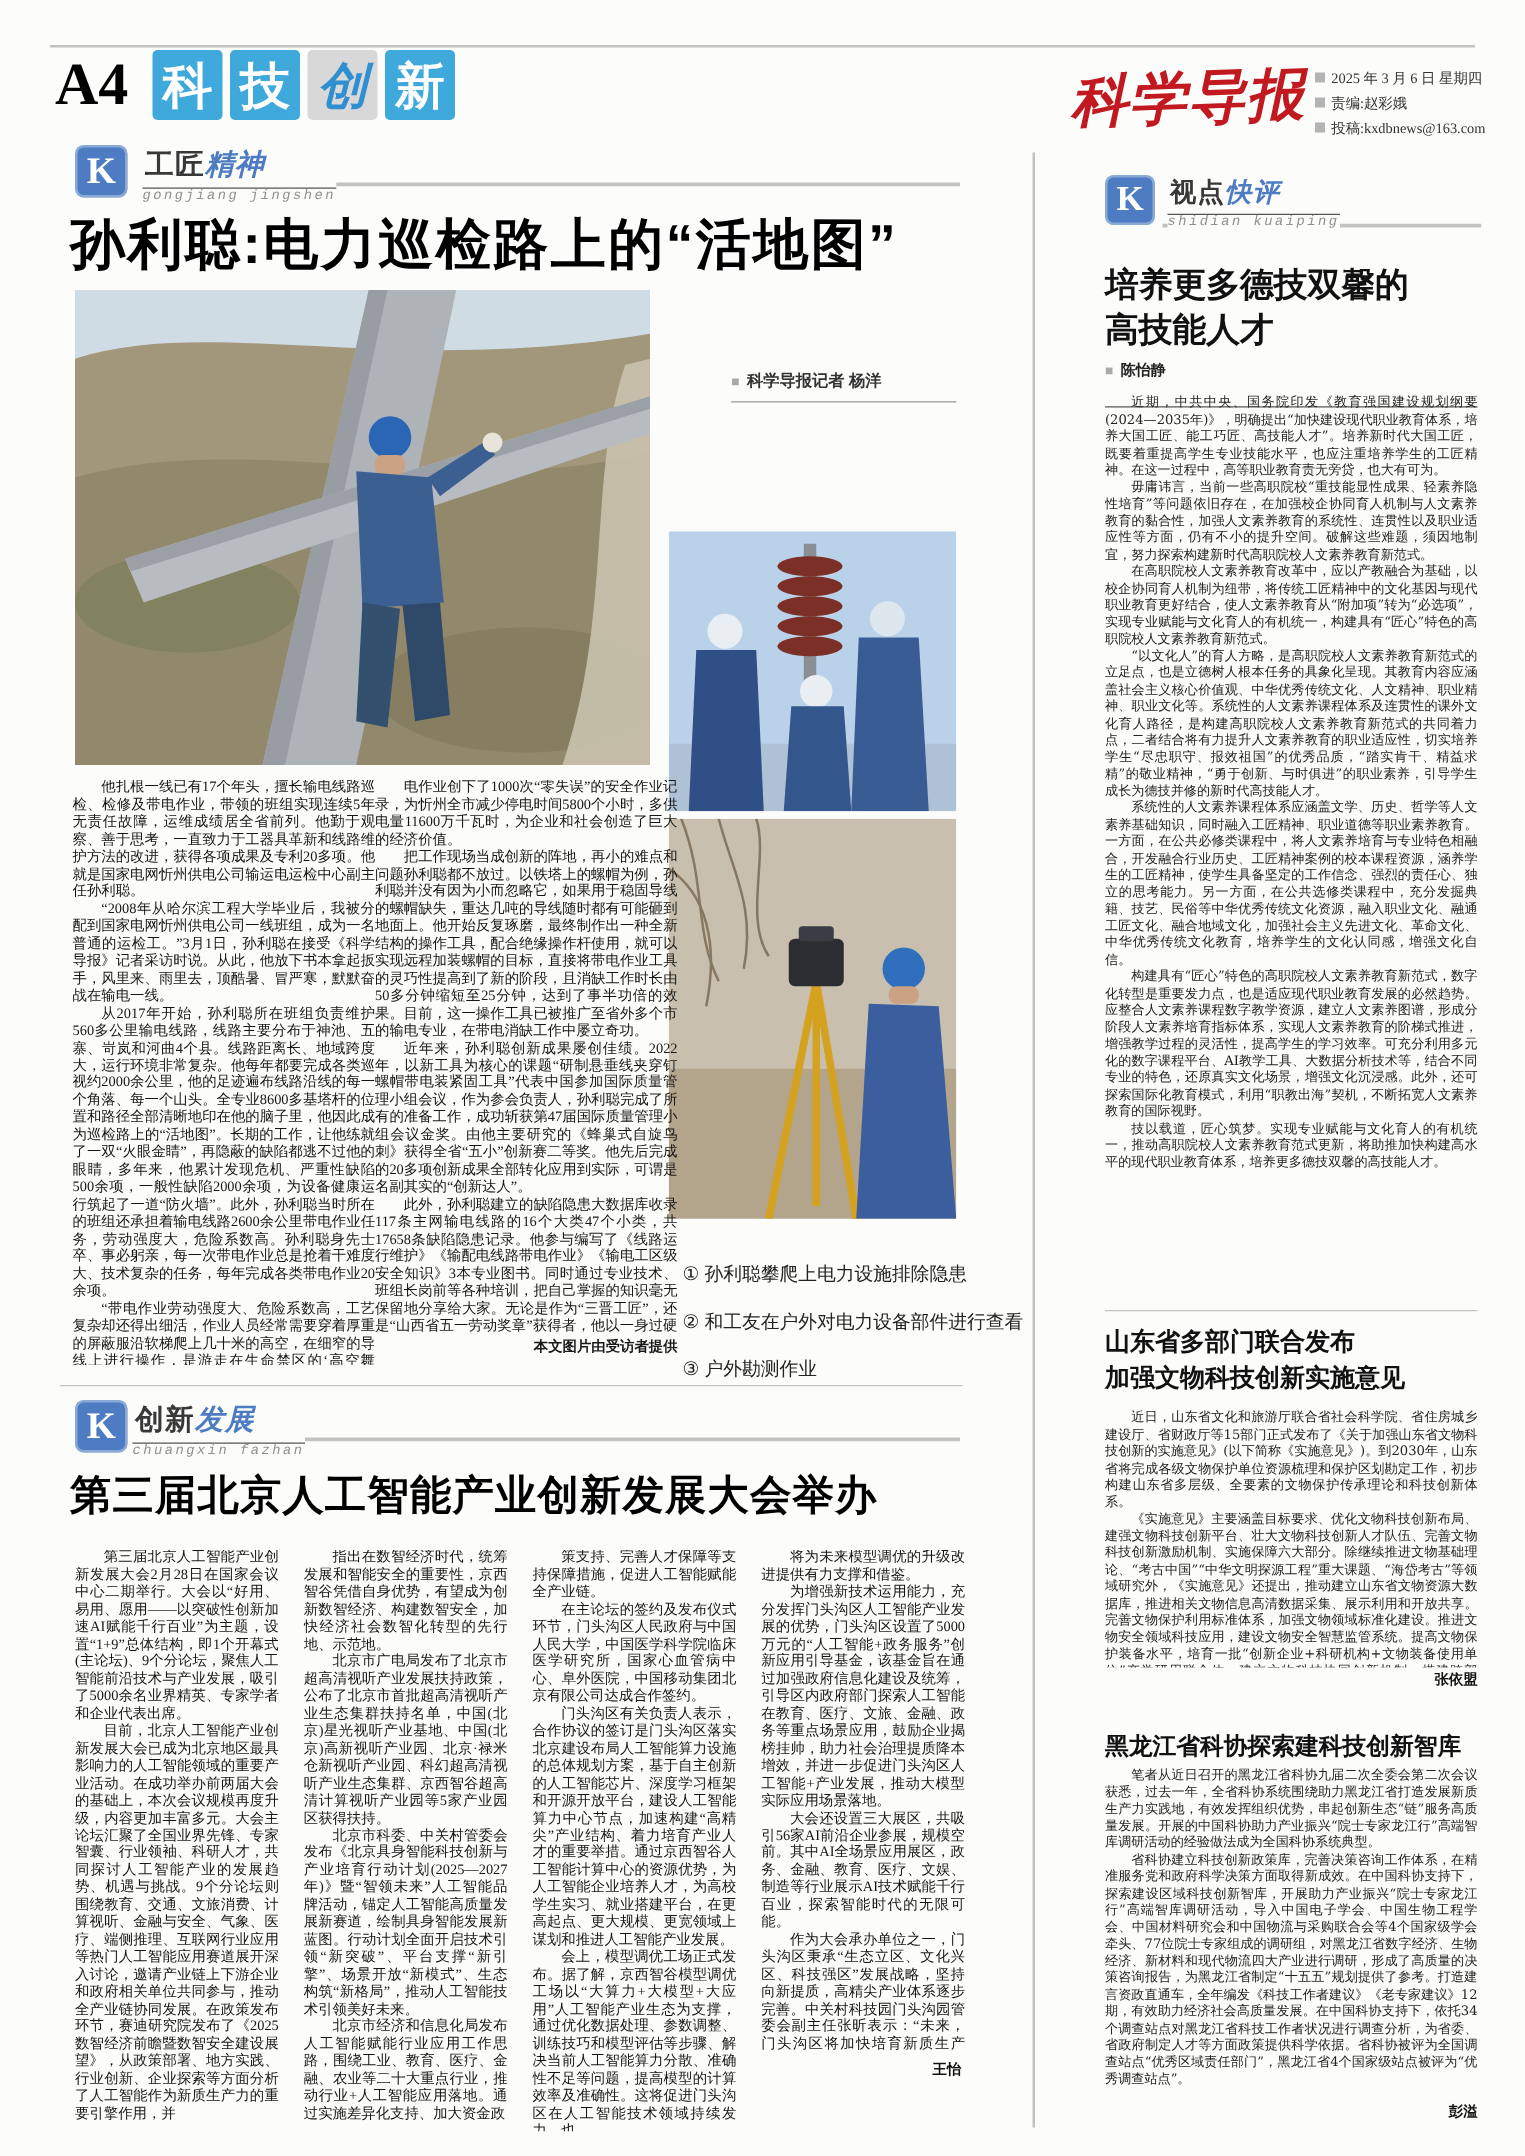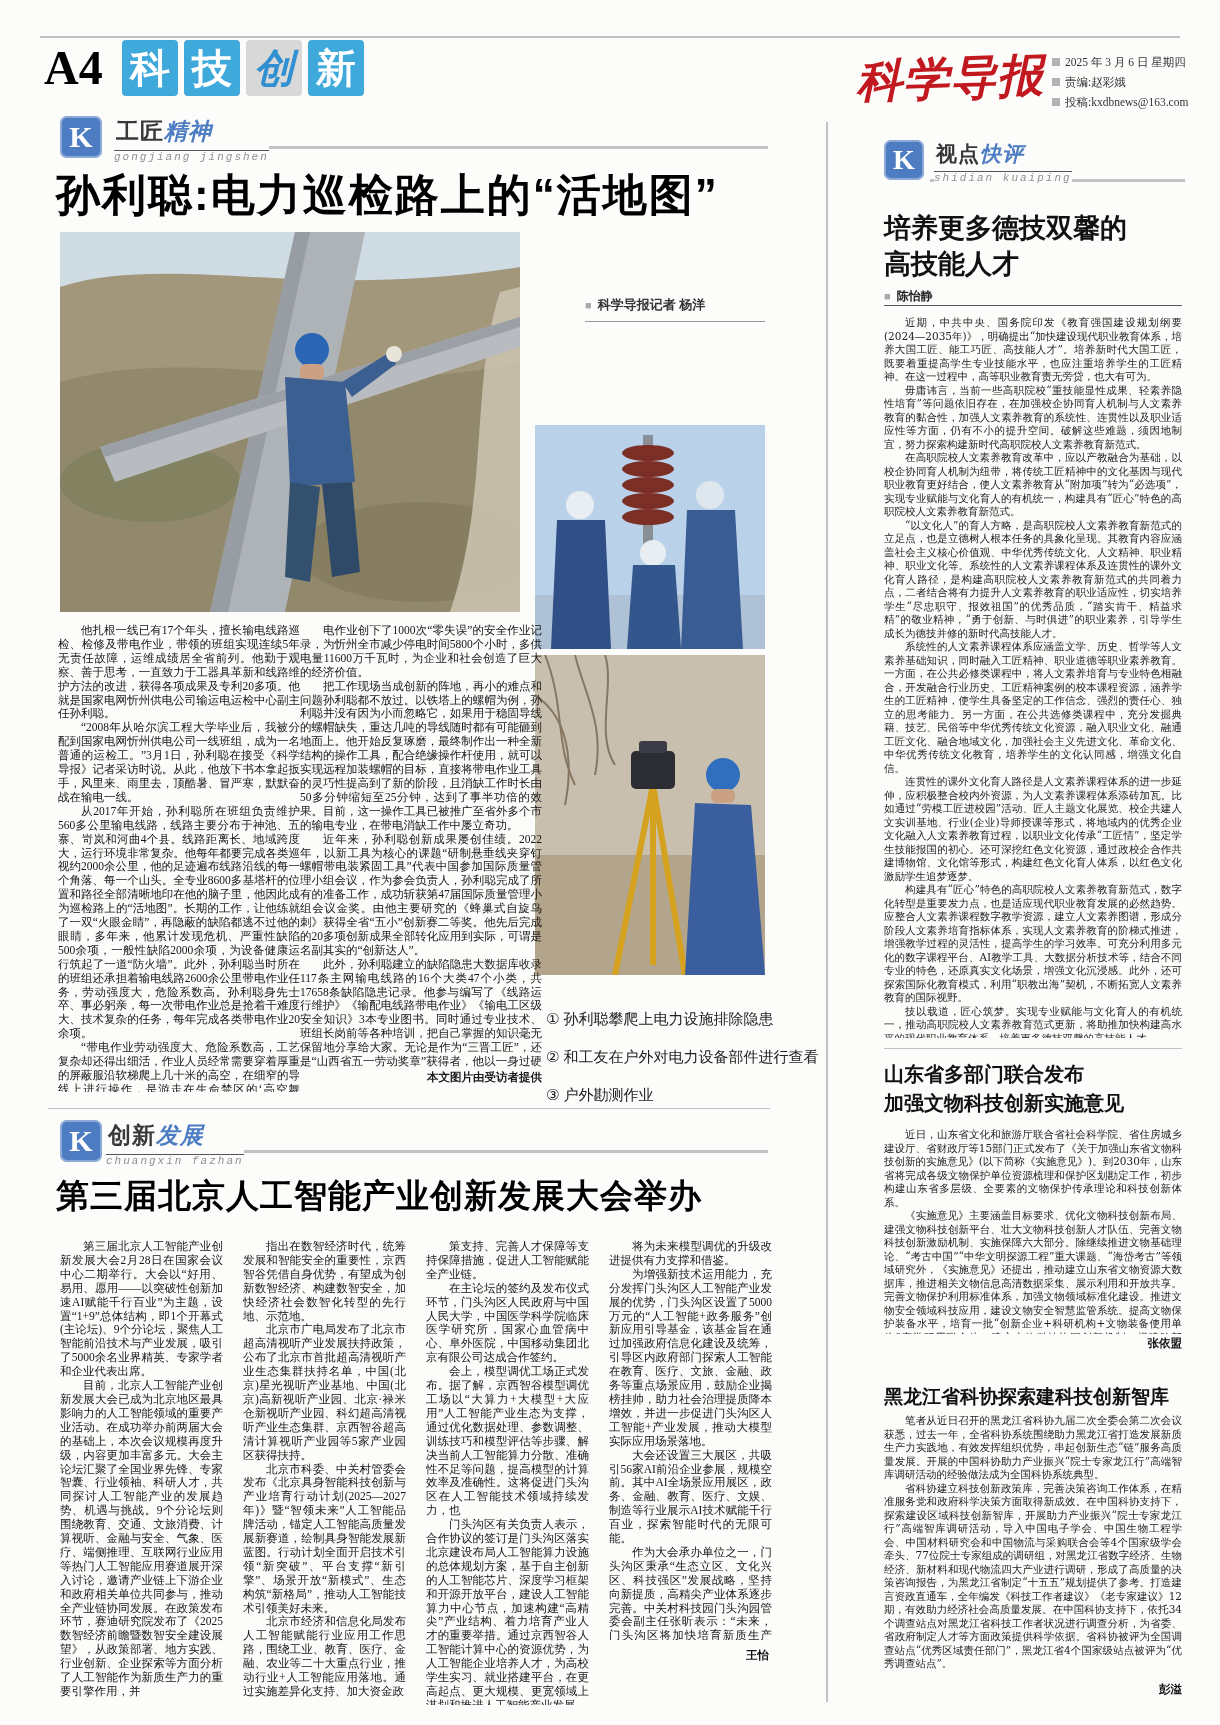--- a/index.html
+++ b/index.html
@@ -182,22 +182,22 @@
   </div>
 <div class="abs bodycol" style="left:243px;top:1240px;width:163px;height:465px">
     <p>指出在数智经济时代，统筹发展和智能安全的重要性，京西智谷凭借自身优势，有望成为创新数智经济、构建数智安全，加快经济社会数智化转型的先行地、示范地。</p>
     <p>北京市广电局发布了北京市超高清视听产业发展扶持政策，公布了北京市首批超高清视听产业生态集群扶持名单，中国(北京)星光视听产业基地、中国(北京)高新视听产业园、北京·禄米仓新视听产业园、科幻超高清视听产业生态集群、京西智谷超高清计算视听产业园等5家产业园区获得扶持。</p>
     <p>北京市科委、中关村管委会发布《北京具身智能科技创新与产业培育行动计划(2025—2027年)》暨“智领未来”人工智能品牌活动，锚定人工智能高质量发展新赛道，绘制具身智能发展新蓝图。行动计划全面开启技术引领“新突破”、平台支撑“新引擎”、场景开放“新模式”、生态构筑“新格局”，推动人工智能技术引领美好未来。</p>
     <p>北京市经济和信息化局发布人工智能赋能行业应用工作思路，围绕工业、教育、医疗、金融、农业等二十大重点行业，推动行业+人工智能应用落地。通过实施差异化支持、加大资金政</p>
   </div>
 <div class="abs bodycol" style="left:426px;top:1240px;width:163px;height:465px">
     <p>策支持、完善人才保障等支持保障措施，促进人工智能赋能全产业链。</p>
     <p>在主论坛的签约及发布仪式环节，门头沟区人民政府与中国人民大学，中国医学科学院临床医学研究所，国家心血管病中心、阜外医院，中国移动集团北京有限公司达成合作签约。</p>
+    <p>门头沟区有关负责人表示，合作协议的签订是门头沟区落实北京建设布局人工智能算力设施的总体规划方案，基于自主创新的人工智能芯片、深度学习框架和开源开放平台，建设人工智能算力中心节点，加速构建“高精尖”产业结构、着力培育产业人才的重要举措。通过京西智谷人工智能计算中心的资源优势，为人工智能企业培养人才，为高校学生实习、就业搭建平台，在更高起点、更大规模、更宽领域上谋划和推进人工智能产业发展。</p>
     <p>会上，模型调优工场正式发布。据了解，京西智谷模型调优工场以“大算力+大模型+大应用”人工智能产业生态为支撑，通过优化数据处理、参数调整、训练技巧和模型评估等步骤、解决当前人工智能算力分散、准确性不足等问题，提高模型的计算效率及准确性。这将促进门头沟区在人工智能技术领域持续发力，也</p>
-    <p>门头沟区有关负责人表示，合作协议的签订是门头沟区落实北京建设布局人工智能算力设施的总体规划方案，基于自主创新的人工智能芯片、深度学习框架和开源开放平台，建设人工智能算力中心节点，加速构建“高精尖”产业结构、着力培育产业人才的重要举措。通过京西智谷人工智能计算中心的资源优势，为人工智能企业培养人才，为高校学生实习、就业搭建平台，在更高起点、更大规模、更宽领域上谋划和推进人工智能产业发展。</p>
   </div>
 <div class="abs bodycol" style="left:609px;top:1240px;width:163px;height:400px">
     <p>将为未来模型调优的升级改进提供有力支撑和借鉴。</p>
     <p>为增强新技术运用能力，充分发挥门头沟区人工智能产业发展的优势，门头沟区设置了5000万元的“人工智能+政务服务”创新应用引导基金，该基金旨在通过加强政府信息化建设及统筹，引导区内政府部门探索人工智能在教育、医疗、文旅、金融、政务等重点场景应用，鼓励企业揭榜挂帅，助力社会治理提质降本增效，并进一步促进门头沟区人工智能+产业发展，推动大模型实际应用场景落地。</p>
     <p>大会还设置三大展区，共吸引56家AI前沿企业参展，规模空前。其中AI全场景应用展区，政务、金融、教育、医疗、文娱、制造等行业展示AI技术赋能千行百业，探索智能时代的无限可能。</p>
     <p>作为大会承办单位之一，门头沟区秉承“生态立区、文化兴区、科技强区”发展战略，坚持向新提质，高精尖产业体系逐步完善。中关村科技园门头沟园管委会副主任张昕表示：“未来，门头沟区将加快培育新质生产力，构建专精特新产业集群，全力放大人工智能产业优势。”</p>
   </div>
 <div class="abs signoff" style="left:609px;top:1648px;width:160px">王怡</div>
 
 <div class="abs rule" style="left:930px;top:179px;width:255px;height:3px"></div>
@@ -207,31 +207,30 @@
     <div class="badge-title" style="font-size:21px"><span>视点</span><span class="script">快评</span></div>
     <div class="pinyin">shidian kuaiping</div>
   </div>
 </div>
 
 <div class="abs hl-sans" style="left:884px;top:210px;font-size:27px;line-height:36px">
   <div>培养更多德技双馨的</div>
   <div>高技能人才</div>
 </div>
 
-<div class="abs" style="left:884px;top:288px;width:298px;border-bottom:1px solid #555;padding-bottom:0;font-family:'Liberation Sans',sans-serif;font-weight:bold;font-size:12px;color:#222">
+<div class="abs" style="left:884px;top:288px;width:298px;border-bottom:1px solid #555;padding-bottom:20px;font-family:'Liberation Sans',sans-serif;font-weight:bold;font-size:12px;color:#222">
   <span class="bullet">■</span><span>陈怡静</span>
 </div>
 
 <div class="abs smallbody" style="left:884px;top:316px;width:298px;height:722px">
     <p>近期，中共中央、国务院印发《教育强国建设规划纲要(2024—2035年)》，明确提出“加快建设现代职业教育体系，培养大国工匠、能工巧匠、高技能人才”。培养新时代大国工匠，既要着重提高学生专业技能水平，也应注重培养学生的工匠精神。在这一过程中，高等职业教育责无旁贷，也大有可为。</p>
     <p>毋庸讳言，当前一些高职院校“重技能显性成果、轻素养隐性培育”等问题依旧存在，在加强校企协同育人机制与人文素养教育的黏合性，加强人文素养教育的系统性、连贯性以及职业适应性等方面，仍有不小的提升空间。破解这些难题，须因地制宜，努力探索构建新时代高职院校人文素养教育新范式。</p>
     <p>在高职院校人文素养教育改革中，应以产教融合为基础，以校企协同育人机制为纽带，将传统工匠精神中的文化基因与现代职业教育更好结合，使人文素养教育从“附加项”转为“必选项”，实现专业赋能与文化育人的有机统一，构建具有“匠心”特色的高职院校人文素养教育新范式。</p>
     <p>“以文化人”的育人方略，是高职院校人文素养教育新范式的立足点，也是立德树人根本任务的具象化呈现。其教育内容应涵盖社会主义核心价值观、中华优秀传统文化、人文精神、职业精神、职业文化等。系统性的人文素养课程体系及连贯性的课外文化育人路径，是构建高职院校人文素养教育新范式的共同着力点，二者结合将有力提升人文素养教育的职业适应性，切实培养学生“尽忠职守、报效祖国”的优秀品质，“踏实肯干、精益求精”的敬业精神，“勇于创新、与时俱进”的职业素养，引导学生成长为德技并修的新时代高技能人才。</p>
     <p>系统性的人文素养课程体系应涵盖文学、历史、哲学等人文素养基础知识，同时融入工匠精神、职业道德等职业素养教育。一方面，在公共必修类课程中，将人文素养培育与专业特色相融合，开发融合行业历史、工匠精神案例的校本课程资源，涵养学生的工匠精神，使学生具备坚定的工作信念、强烈的责任心、独立的思考能力。另一方面，在公共选修类课程中，充分发掘典籍、技艺、民俗等中华优秀传统文化资源，融入职业文化、融通工匠文化、融合地域文化，加强社会主义先进文化、革命文化、中华优秀传统文化教育，培养学生的文化认同感，增强文化自信。</p>
-    <p>连贯性的课外文化育人路径是人文素养课程体系的进一步延伸，应积极整合校内外资源，为人文素养课程体系添砖加瓦。比如通过“劳模工匠进校园”活动、匠人主题文化展览、校企共建人文实训基地、行业(企业)导师授课等形式，将地域内的优秀企业文化融入人文素养教育过程，以职业文化传承“工匠情”，坚定学生技能报国的初心。还可深挖红色文化资源，通过政校企合作共建博物馆、文化馆等形式，构建红色文化育人体系，以红色文化激励学生追梦逐梦。</p>
     <p>构建具有“匠心”特色的高职院校人文素养教育新范式，数字化转型是重要发力点，也是适应现代职业教育发展的必然趋势。应整合人文素养课程数字教学资源，建立人文素养图谱，形成分阶段人文素养培育指标体系，实现人文素养教育的阶梯式推进，增强教学过程的灵活性，提高学生的学习效率。可充分利用多元化的数字课程平台、AI教学工具、大数据分析技术等，结合不同专业的特色，还原真实文化场景，增强文化沉浸感。此外，还可探索国际化教育模式，利用“职教出海”契机，不断拓宽人文素养教育的国际视野。</p>
     <p>技以载道，匠心筑梦。实现专业赋能与文化育人的有机统一，推动高职院校人文素养教育范式更新，将助推加快构建高水平的现代职业教育体系，培养更多德技双馨的高技能人才。</p>
   </div>
 
 <div class="abs rule" style="left:884px;top:1048px;width:298px;height:1px"></div>
 
 <div class="abs hl-sans" style="left:884px;top:1060px;font-size:20px;line-height:29px">
   <div>山东省多部门联合发布</div>
   <div>加强文物科技创新实施意见</div>
 </div>

